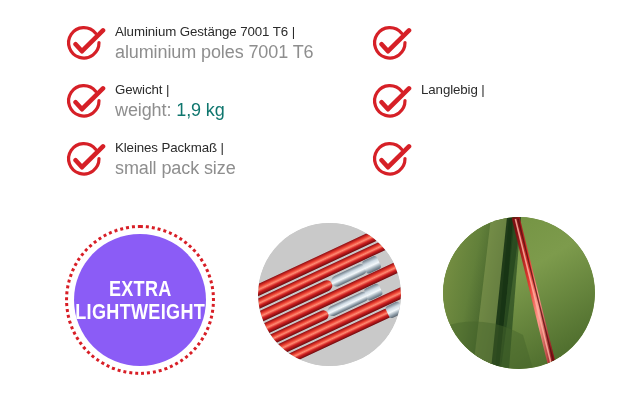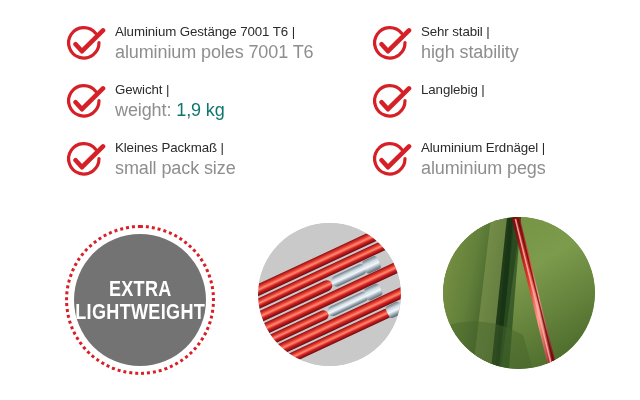--- a/index.html
+++ b/index.html
@@ -93,21 +93,21 @@
     border: 3px dotted #d81e26;
     box-sizing: border-box;
   }
   .badge-disc {
     position: absolute;
     left: 9px;
     top: 9px;
     width: 132px;
     height: 132px;
     border-radius: 50%;
-    background: #737373;
+    background: #8b5cf6;
     display: flex;
     flex-direction: column;
     align-items: center;
     justify-content: center;
   }
   .badge-line {
     color: #ffffff;
     font-weight: 700;
     text-transform: uppercase;
     line-height: 1.05;
@@ -190,48 +190,40 @@
 
   <div class="feature-col right">
 
     <div class="feature-row">
       <span class="check-icon">
         <svg viewBox="0 0 44 42" xmlns="http://www.w3.org/2000/svg">
           <path d="M33.6 9.2 A15.2 15.2 0 1 0 37 18.6" fill="none" stroke="#d62027" stroke-width="3.2" stroke-linecap="round"></path>
           <path d="M13.6 20.2 L20 27.2 L41 6.4" fill="none" stroke="#d62027" stroke-width="4.6" stroke-linecap="round" stroke-linejoin="round"></path>
         </svg>
       </span>
-      <span class="feature-text">
-        <div class="feature-de">Sehr stabil |</div>
-        <div class="feature-en">high stability</div>
-      </span>
     </div>
 
     <div class="feature-row">
       <span class="check-icon">
         <svg viewBox="0 0 44 42" xmlns="http://www.w3.org/2000/svg">
           <path d="M33.6 9.2 A15.2 15.2 0 1 0 37 18.6" fill="none" stroke="#d62027" stroke-width="3.2" stroke-linecap="round"></path>
           <path d="M13.6 20.2 L20 27.2 L41 6.4" fill="none" stroke="#d62027" stroke-width="4.6" stroke-linecap="round" stroke-linejoin="round"></path>
         </svg>
       </span>
       <span class="feature-text">
         <div class="feature-de">Langlebig |</div>
       </span>
     </div>
 
     <div class="feature-row">
       <span class="check-icon">
         <svg viewBox="0 0 44 42" xmlns="http://www.w3.org/2000/svg">
           <path d="M33.6 9.2 A15.2 15.2 0 1 0 37 18.6" fill="none" stroke="#d62027" stroke-width="3.2" stroke-linecap="round"></path>
           <path d="M13.6 20.2 L20 27.2 L41 6.4" fill="none" stroke="#d62027" stroke-width="4.6" stroke-linecap="round" stroke-linejoin="round"></path>
         </svg>
-      </span>
-      <span class="feature-text">
-        <div class="feature-de">Aluminium Erdnägel |</div>
-        <div class="feature-en">aluminium pegs</div>
       </span>
     </div>
 
   </div>
 </section>
 
 <section class="media">
 
   <div class="badge">
     <div class="badge-ring"></div>

